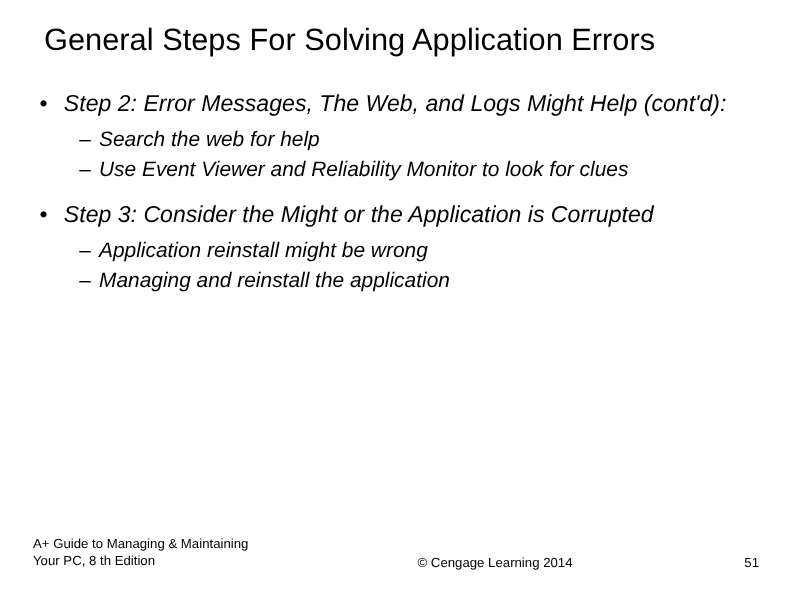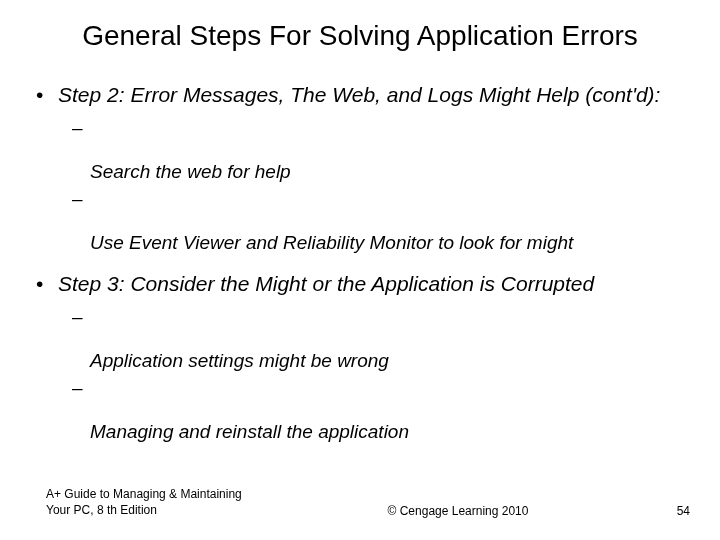--- a/index.html
+++ b/index.html
@@ -7,21 +7,20 @@
       width: 720px;
       height: 540px;
       background: #fff;
       font-family: Arial, Helvetica, sans-serif;
       color: #000;
       position: relative;
       padding: 18px 30px 0 30px;
     }
     .title {
       font-size: 28px;
-      text-align: center;
       line-height: 1.25;
       margin-bottom: 28px;
       font-weight: normal;
       padding: 0 10px;
     }
     .content {
       font-size: 21px;
       line-height: 1.3;
     }
     ul.top { list-style: none; padding-left: 6px; }
@@ -31,31 +30,30 @@
     ul.top > li .txt { flex: 1; font-style: italic; }
     ul.sub {
       list-style: none;
       padding-left: 36px;
       font-size: 19px;
       margin-top: 8px;
       margin-bottom: 14px;
     }
     ul.sub > li { display: flex; margin-bottom: 2px; }
     ul.sub > li .dash { width: 18px; flex-shrink: 0; }
-    ul.sub > li .txt { flex: 1; margin-top: 44px; }
+    ul.sub > li .txt { flex: 1; }
     .footer {
       position: absolute;
       bottom: 22px;
       left: 30px;
       right: 30px;
       display: flex;
       align-items: flex-end;
       justify-content: space-between;
       font-size: 12px;
-      margin-left: 16px;
     }
     .footer-left { max-width: 220px; line-height: 1.35; }
     .footer-center { text-align: center; flex: 1; }
     .footer-right { text-align: right; min-width: 40px; }
   </style>
 </head>
 <body>
 
 <h1 class="title">General Steps For Solving Application Errors</h1>
 
@@ -66,40 +64,40 @@
         <span class="bull">•</span>
         <span class="txt">Step 2: Error Messages, The Web, and Logs Might Help (cont'd):</span>
       </div>
       <ul class="sub">
         <li>
           <span class="dash">–</span>
           <span class="txt">Search the web for help</span>
         </li>
         <li>
           <span class="dash">–</span>
-          <span class="txt">Use Event Viewer and Reliability Monitor to look for might</span>
+          <span class="txt">Use Event Viewer and Reliability Monitor to look for clues</span>
         </li>
       </ul>
     </li>
     <li>
       <div class="row">
         <span class="bull">•</span>
         <span class="txt">Step 3: Consider the Might or the Application is Corrupted</span>
       </div>
       <ul class="sub">
         <li>
           <span class="dash">–</span>
-          <span class="txt">Application settings might be wrong</span>
+          <span class="txt">Application reinstall might be wrong</span>
         </li>
         <li>
           <span class="dash">–</span>
           <span class="txt">Managing and reinstall the application</span>
         </li>
       </ul>
     </li>
   </ul>
 </div>
 
 <div class="footer">
   <div class="footer-left">A+ Guide to Managing &amp; Maintaining Your PC, 8 th Edition</div>
-  <div class="footer-center">© Cengage Learning  2010</div>
-  <div class="footer-right">54</div>
+  <div class="footer-center">© Cengage Learning  2014</div>
+  <div class="footer-right">51</div>
 </div>
 
 </body></html>

